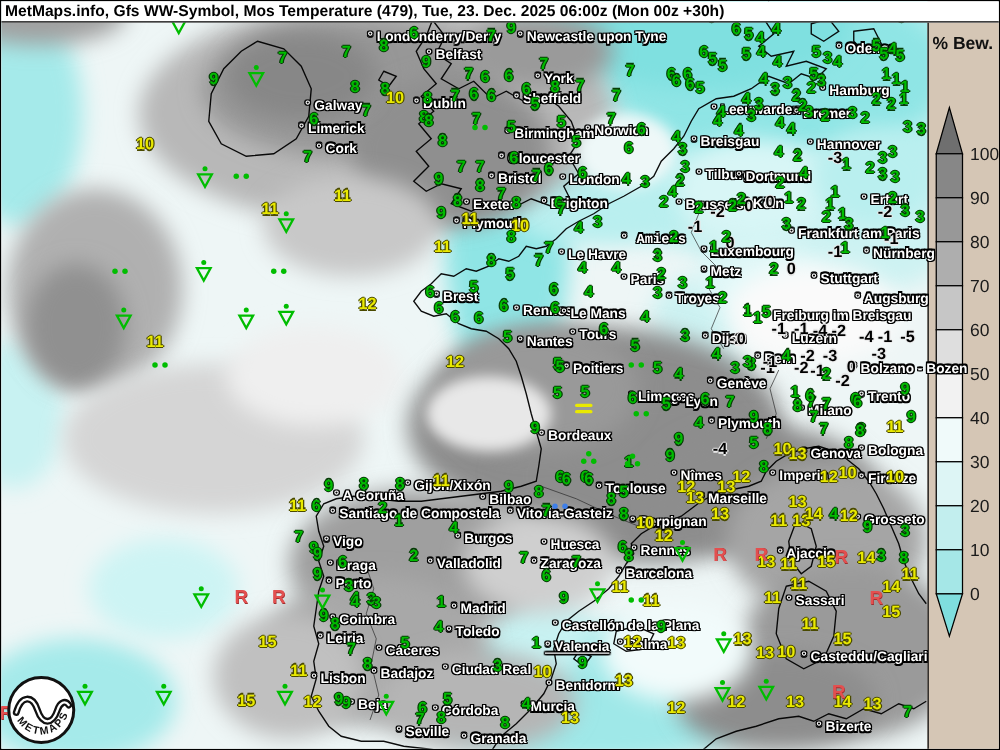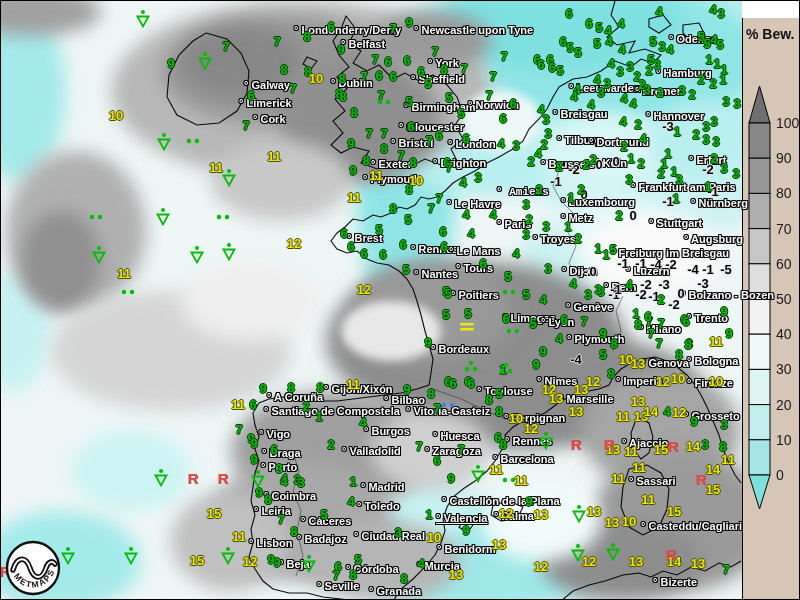--- a/index.html
+++ b/index.html
@@ -751,13 +751,14 @@
       <defs>
           <path id="arcpath" d="M8,33 A22,22 0 0 0 50,33"></path>
         </defs>
       <text font-size="8.5" font-weight="bold" fill="#111" letter-spacing="1.5" font-family="Liberation Sans, sans-serif">
         <textPath href="#arcpath" startOffset="8%">METMAPS</textPath>
       </text>
     </svg>
   </div>
 
 
+  <div class="titlebar">MetMaps.info, Gfs WW-Symbol, Mos Temperature (479), Tue, 23. Dec. 2025 06:00z (Mon 00z +30h)</div>
 </div>
 
 </body></html>

